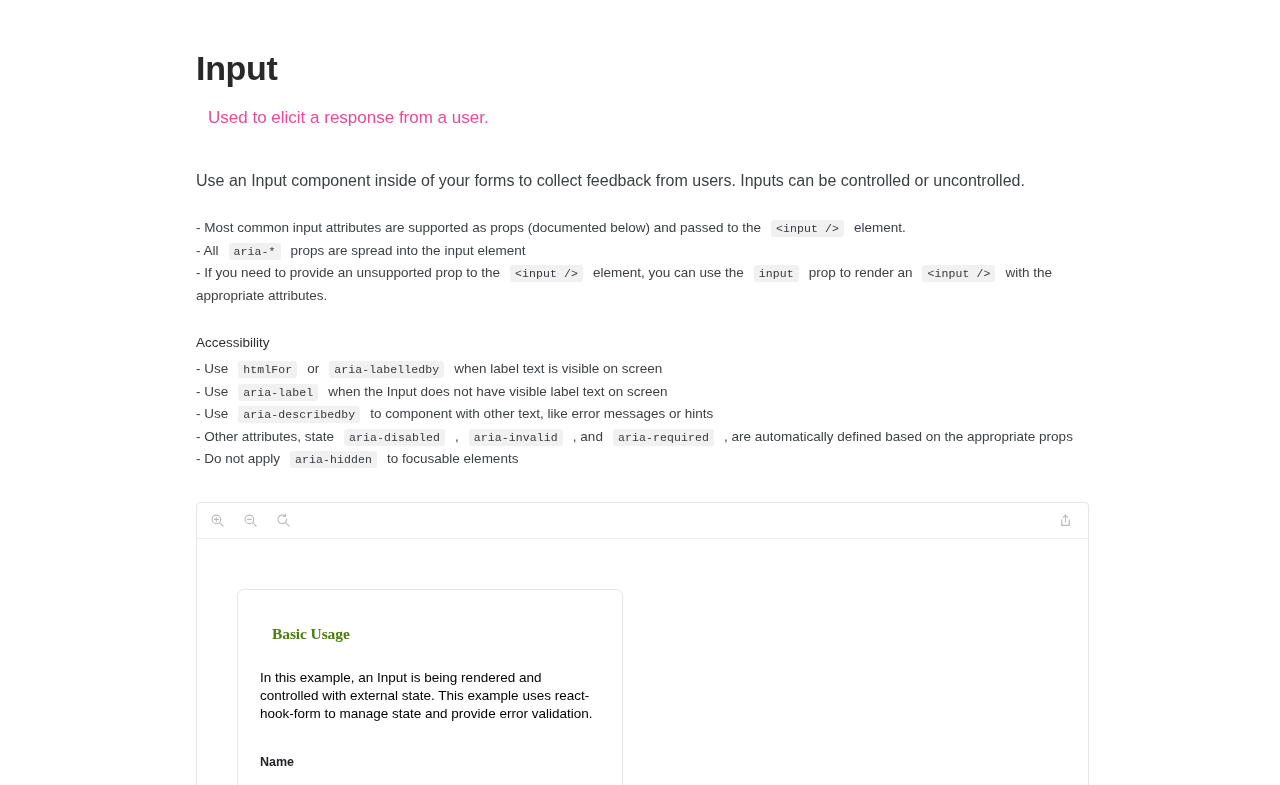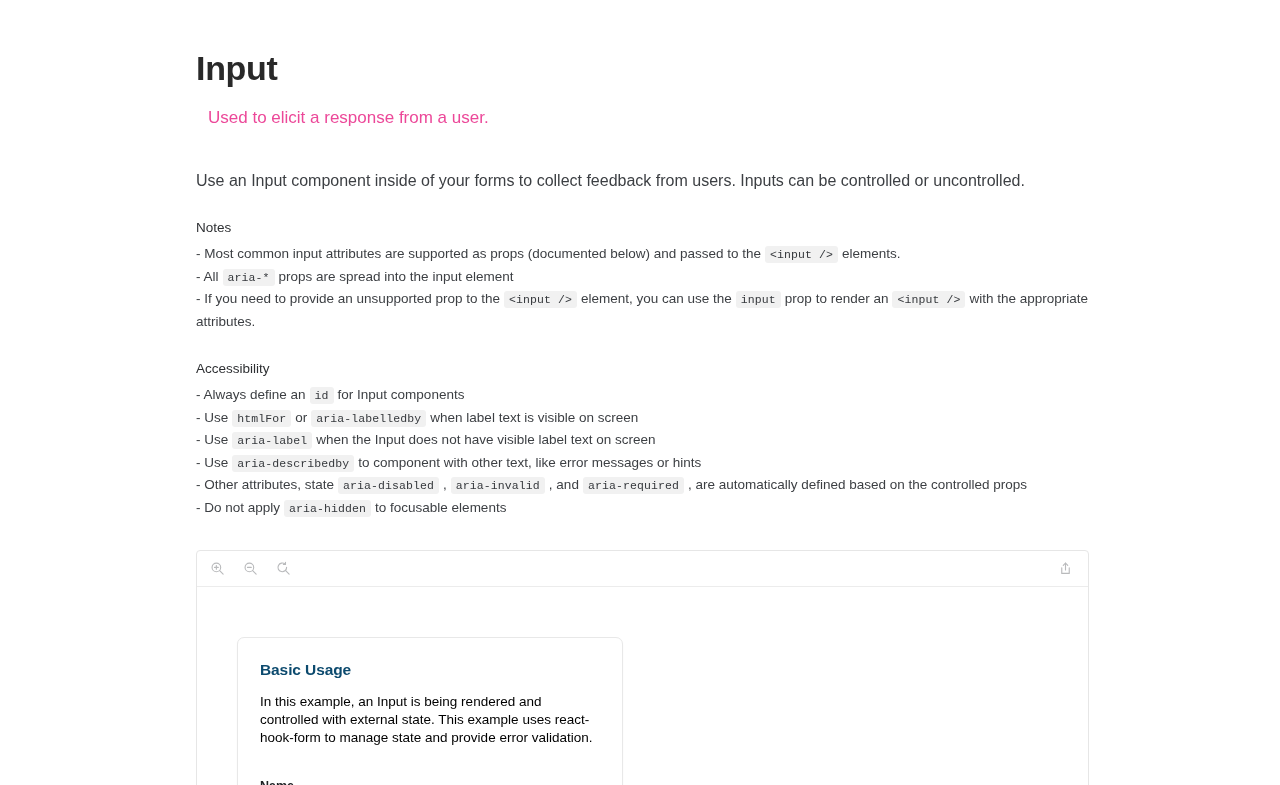--- a/index.html
+++ b/index.html
@@ -74,21 +74,21 @@
     color: #3c3f43;
   }
 
   code.tok {
     font-family: "Liberation Mono", "DejaVu Sans Mono", monospace;
     font-size: 11.5px;
     background: #f1f1f1;
     color: #35383c;
     border-radius: 3px;
     padding: 2px 5px;
-    margin: 0 4px;
+    margin: 0 10px;
     white-space: nowrap;
     letter-spacing: 0.1px;
   }
 
   
   .preview-panel {
     margin-top: 31px;
     width: 893px;
     border: 1px solid #e6e6e6;
     border-radius: 4px;
@@ -134,26 +134,27 @@
   
   .demo-card {
     width: 386px;
     border: 1px solid #e8e8e8;
     border-radius: 7px;
     background: #ffffff;
     padding: 22px 22px 26px 22px;
     box-shadow: 0 1px 2px rgba(0,0,0,0.03);
   }
   .card-title {
-    margin: 0;
+    margin: 12px;
     font-size: 15.5px;
     line-height: 20px;
     font-weight: bold;
-    color: #0c4a6e;
+    color: #4d7c0f;
     letter-spacing: -0.1px;
+    font-family: Liberation Serif, serif;
   }
   .card-desc {
     margin: 0;
     padding-top: 13px;
     font-size: 13.5px;
     line-height: 18px;
     color: #000000;
   }
   .field {
     padding-top: 31px;
@@ -171,57 +172,53 @@
 <body>
 
 <div class="page">
   <div class="content">
 
     <h1 class="doc-title">Input</h1>
     <p class="doc-subtitle">Used to elicit a response from a user.</p>
     <p class="intro">Use an Input component inside of your forms to collect feedback from users. Inputs can be controlled or uncontrolled.</p>
 
     <div class="section">
-      <p class="section-heading">Notes</p>
-
-      <p class="bullet">
-        <span>- Most common input attributes are supported as props (documented below) and passed to the</span><code class="tok">&lt;input /&gt;</code><span>elements.</span>
+
+      <p class="bullet">
+        <span>- Most common input attributes are supported as props (documented below) and passed to the</span><code class="tok">&lt;input /&gt;</code><span>element.</span>
       </p>
 
       <p class="bullet">
         <span>- All</span><code class="tok">aria-*</code><span>props are spread into the input element</span>
       </p>
 
 
       <p class="bullet">
         <span>- If you need to provide an unsupported prop to the</span><code class="tok">&lt;input /&gt;</code><span>element, you can use the</span><code class="tok">input</code><span>prop to render an</span><code class="tok">&lt;input /&gt;</code><span>with the appropriate attributes.</span>
       </p>
     </div>
 
     <div class="section">
       <p class="section-heading">Accessibility</p>
 
-      <p class="bullet">
-        <span>- Always define an</span><code class="tok">id</code><span>for Input components</span>
-      </p>
 
       <p class="bullet">
         <span>- Use</span><code class="tok">htmlFor</code><span>or</span><code class="tok">aria-labelledby</code><span>when label text is visible on screen</span>
       </p>
 
       <p class="bullet">
         <span>- Use</span><code class="tok">aria-label</code><span>when the Input does not have visible label text on screen</span>
       </p>
 
       <p class="bullet">
         <span>- Use</span><code class="tok">aria-describedby</code><span>to component with other text, like error messages or hints</span>
       </p>
 
       <p class="bullet">
-        <span>- Other attributes, state</span><code class="tok">aria-disabled</code><span>,</span><code class="tok">aria-invalid</code><span>, and</span><code class="tok">aria-required</code><span>, are automatically defined based on the controlled props</span>
+        <span>- Other attributes, state</span><code class="tok">aria-disabled</code><span>,</span><code class="tok">aria-invalid</code><span>, and</span><code class="tok">aria-required</code><span>, are automatically defined based on the appropriate props</span>
       </p>
 
       <p class="bullet">
         <span>- Do not apply</span><code class="tok">aria-hidden</code><span>to focusable elements</span>
       </p>
     </div>
 
     <div class="preview-panel">
 
       <div class="preview-toolbar">

